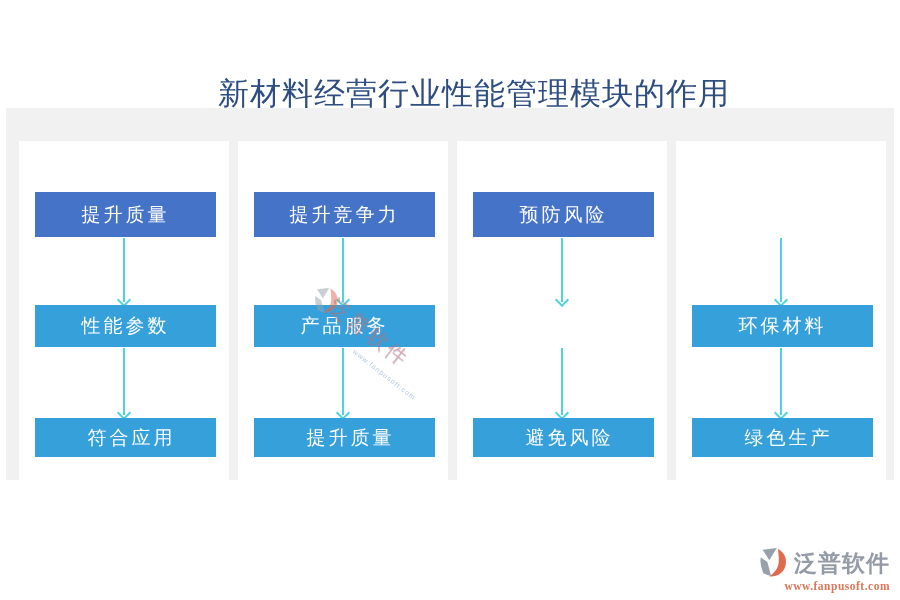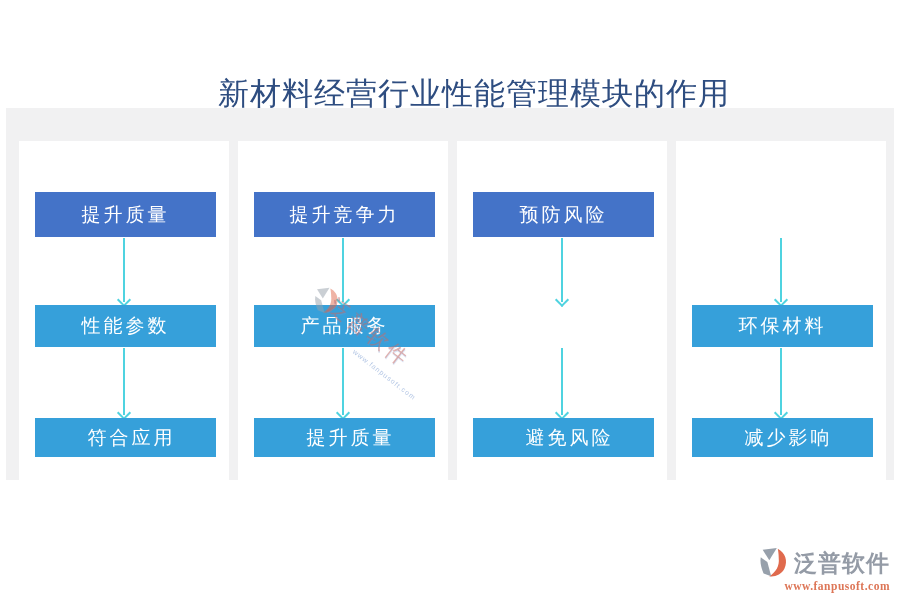--- a/index.html
+++ b/index.html
@@ -131,21 +131,21 @@
     <div class="box r1">预防风险</div>
     <div class="arrow a1"></div>
     <div class="arrow a2"></div>
     <div class="box r3">避免风险</div>
   </div>
 
   <div class="card c4">
     <div class="arrow a1"></div>
     <div class="box r2">环保材料</div>
     <div class="arrow a2"></div>
-    <div class="box r3">减少影响</div>
+    <div class="box r3">绿色生产</div>
   </div>
 
 </div>
 
 <div class="watermark">
   <svg class="wm-icon" viewBox="0 0 36 36">
     <path fill="#97a0ab" d="M6 4 L21 2 L13 15 Z"></path>
     <path fill="#e06a4d" d="M22 3 C30 7 33 16 29 24 C26 30 19 33 13 32 C20 28 24 21 23 13 C23 9 22.5 5.5 22 3 Z"></path>
     <path fill="#97a0ab" d="M4 12 L11 17 L15 32 L7 29 C4.5 24 3 17 4 12 Z"></path>
   </svg>

